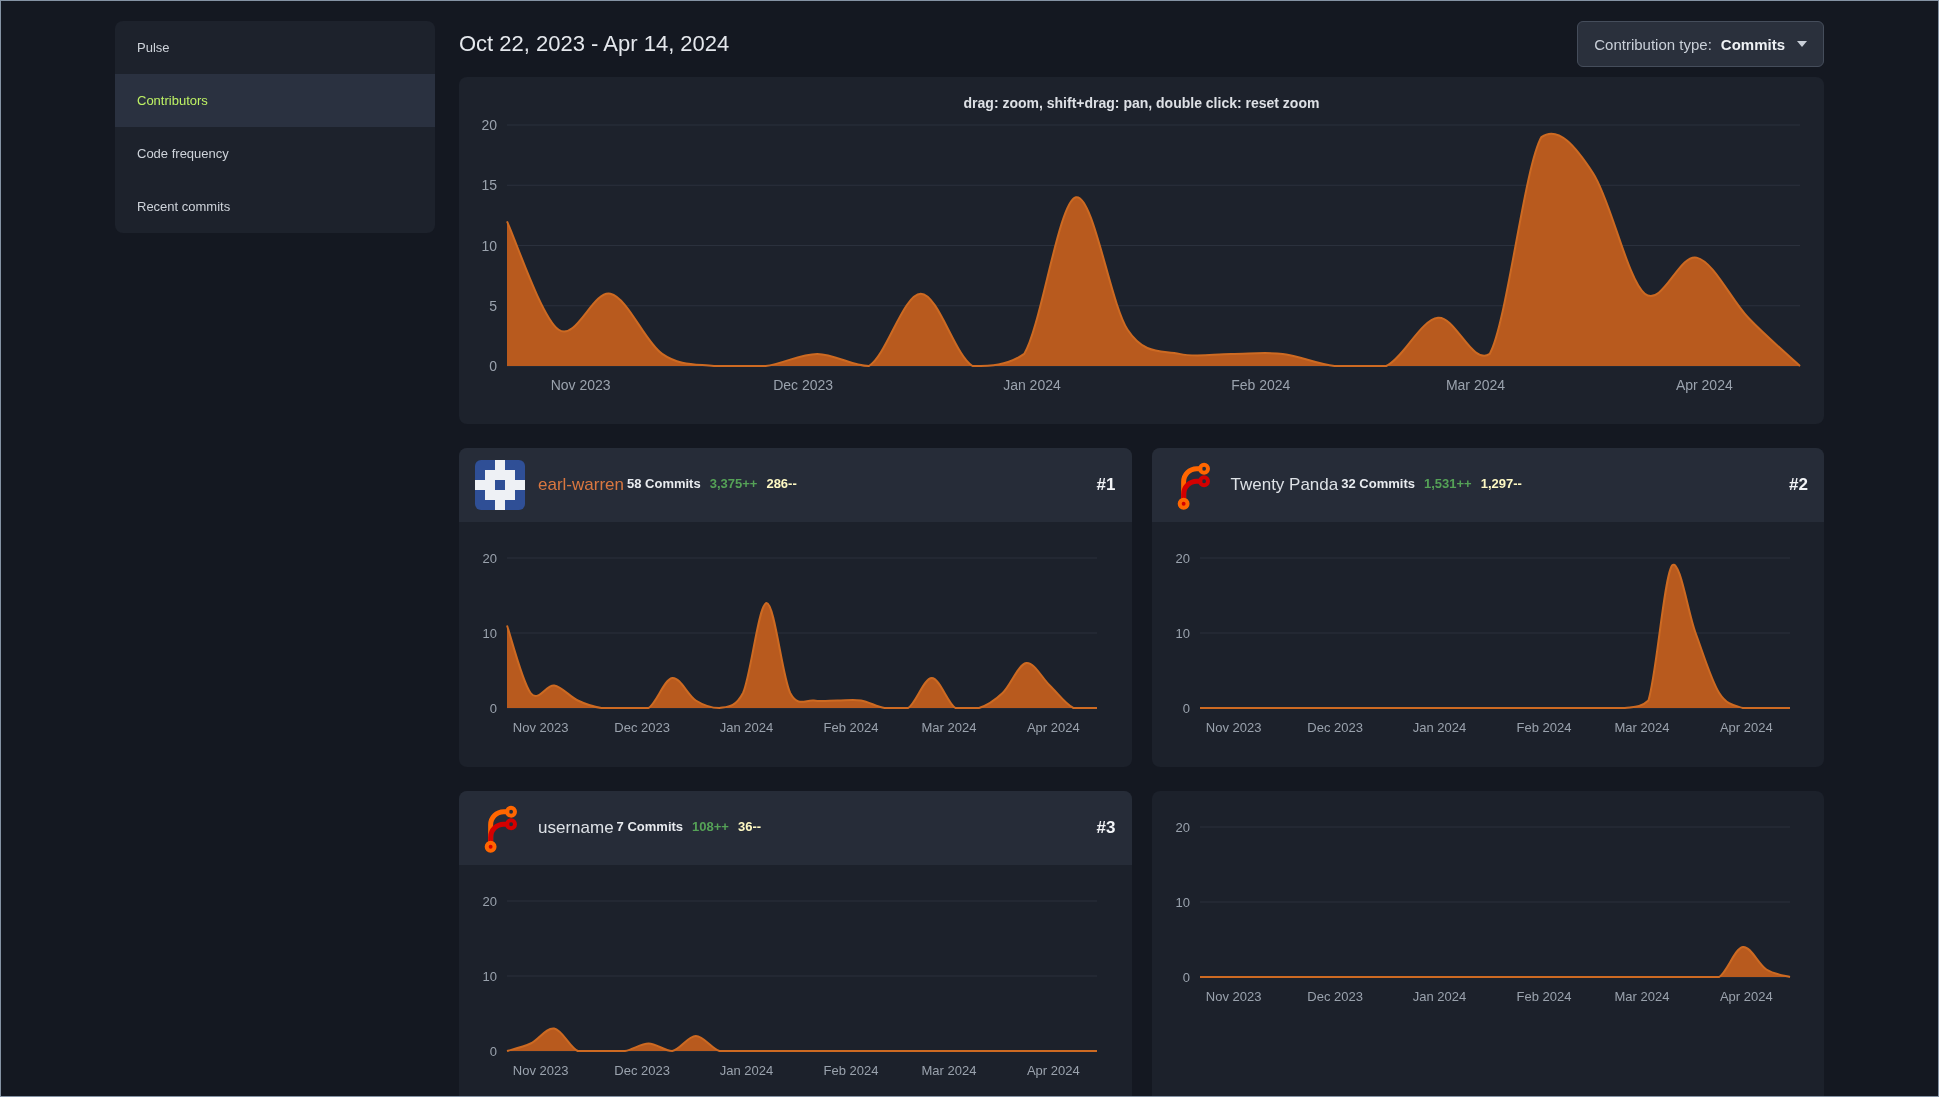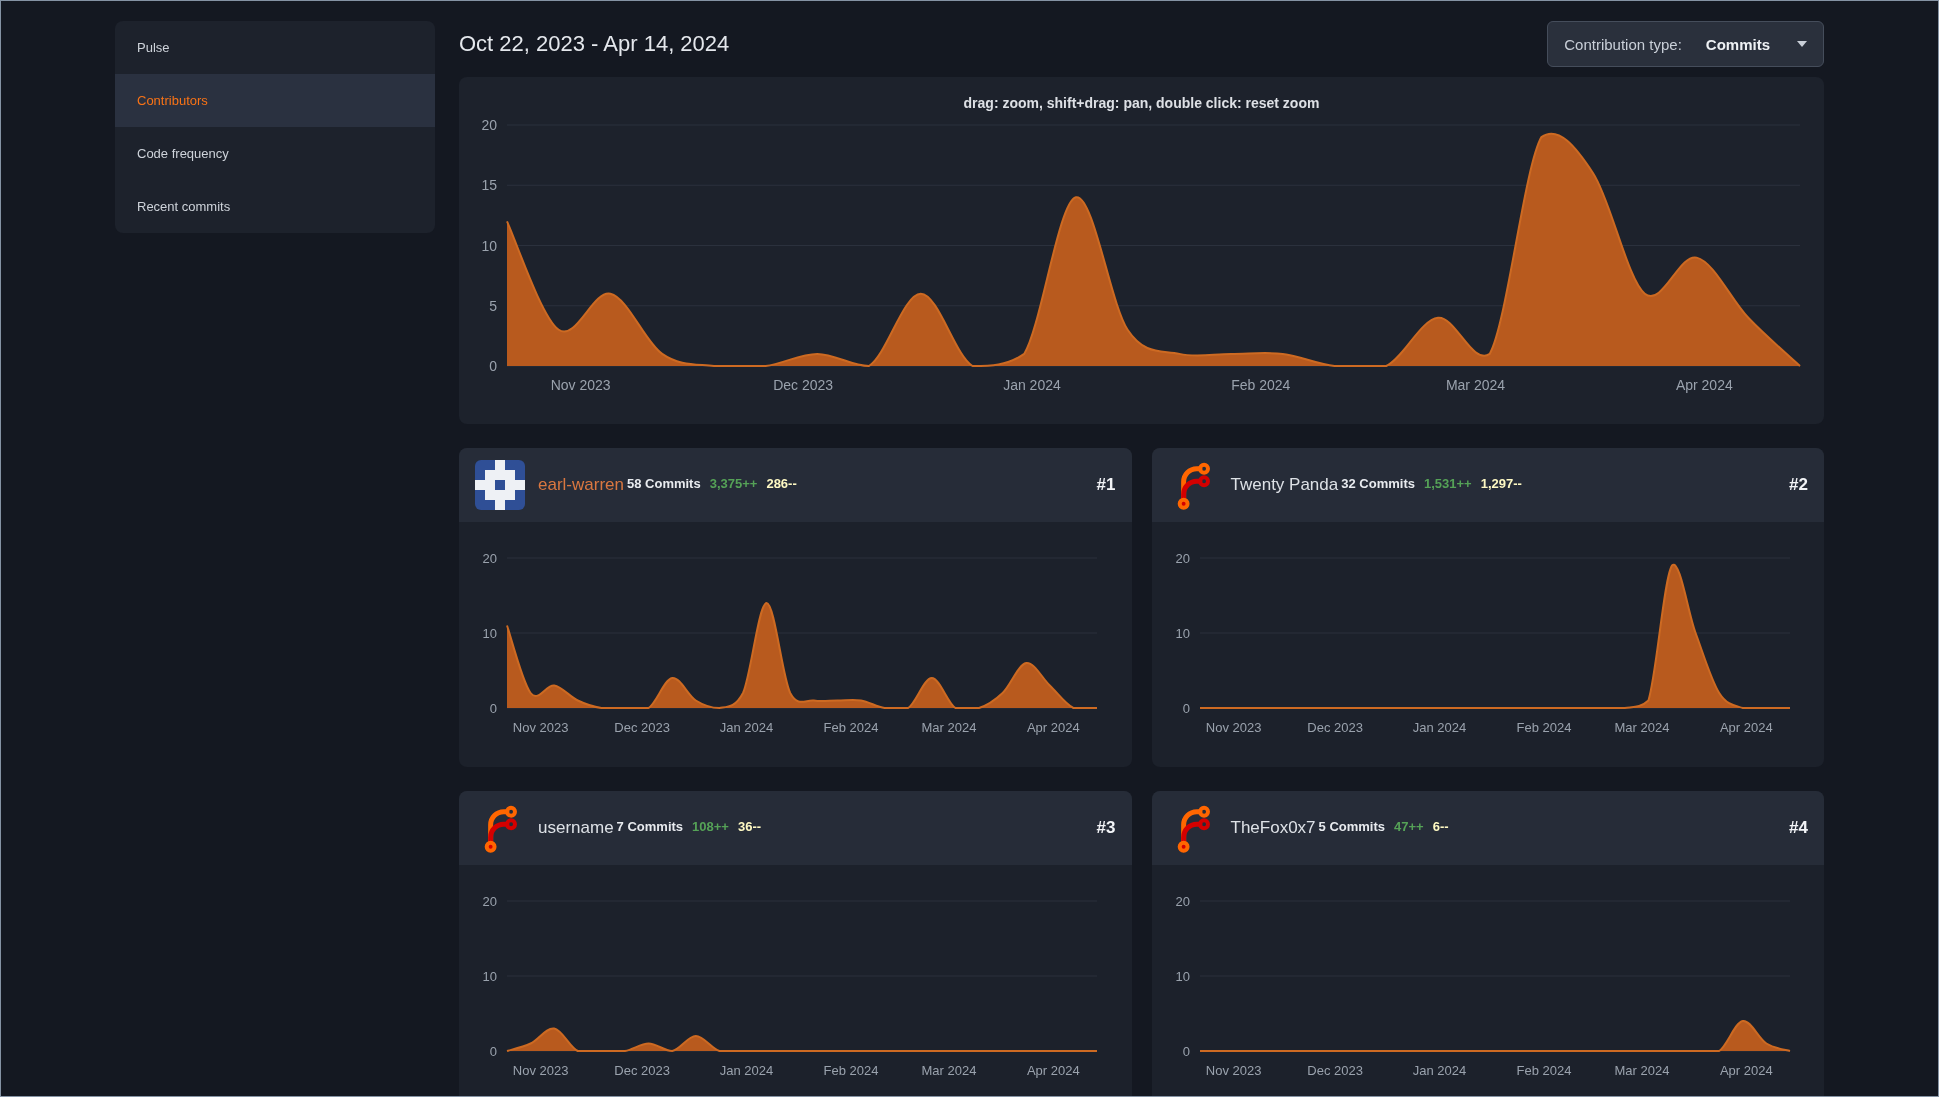--- a/index.html
+++ b/index.html
@@ -8,26 +8,26 @@
     width:1939px;height:1097px;overflow:hidden;
     background:#141821;color:#d7dbe2;
     font-family:"Liberation Sans",sans-serif;
     border:1px solid #8593a4;
   }
   .screen{display:flex;gap:24px;padding:20px 114px 0}
   
   .sidebar{width:320px;flex:none}
   .menu{background:#1d222c;border-radius:8px;overflow:hidden}
   .menu-item{display:block;padding:19px 22px;font-size:13px;color:#ced3da;cursor:pointer;text-decoration:none}
-  .menu-item.active{background:#2a3140;color:#f97316}
+  .menu-item.active{background:#2a3140;color:#bef264}
   
   .main{flex:1;min-width:0}
   .topbar{display:flex;justify-content:space-between;align-items:center;height:46px}
   .page-title{font-size:22px;font-weight:400;color:#e4e7ec}
-  .ctype-btn{display:inline-flex;align-items:center;gap:24px;background:#2a303c;border:1px solid #454d5b;
+  .ctype-btn{display:inline-flex;align-items:center;gap:9px;background:#2a303c;border:1px solid #454d5b;
     border-radius:6px;height:46px;padding:0 16px;font-size:15px;color:#c9cfd8;cursor:pointer;font-family:inherit}
   .ctype-btn b{color:#eef1f4;font-weight:700;font-size:15px}
   .caret{width:0;height:0;border-left:5px solid transparent;border-right:5px solid transparent;border-top:6px solid #c9cfd8;margin-left:3px}
   
   .panel{background:#1d222c;border-radius:8px}
   .big-panel{margin-top:10px;height:347px;padding-top:16px}
   .hint{text-align:center;font-size:14px;font-weight:700;color:#dde0e5;height:20px;line-height:20px}
   .chart{position:relative;cursor:crosshair}
   .chart.big{height:292px;margin-top:2px}
   
@@ -212,40 +212,20 @@
               <text x="277.54" y="194" text-anchor="middle" fill="#9aa2ad" font-size="13">Jan 2024</text>
               <text x="381.96999999999997" y="194" text-anchor="middle" fill="#9aa2ad" font-size="13">Feb 2024</text>
               <text x="479.91" y="194" text-anchor="middle" fill="#9aa2ad" font-size="13">Mar 2024</text>
               <text x="584.34" y="194" text-anchor="middle" fill="#9aa2ad" font-size="13">Apr 2024</text>
               <path d="M38.0,170.0C41.9,168.8 53.7,166.3 61.6,162.5C69.5,158.8 77.3,146.3 85.2,147.5C93.1,148.8 100.9,166.3 108.8,170.0C116.7,170.0 124.5,170.0 132.4,170.0C140.3,170.0 148.1,170.0 156.0,170.0C163.9,168.8 171.7,162.5 179.6,162.5C187.5,162.5 195.3,170.0 203.2,170.0C211.1,168.8 218.9,155.0 226.8,155.0C234.7,155.0 242.5,167.5 250.4,170.0C258.3,170.0 266.1,170.0 274.0,170.0C281.9,170.0 289.7,170.0 297.6,170.0C305.5,170.0 313.3,170.0 321.2,170.0C329.1,170.0 336.9,170.0 344.8,170.0C352.7,170.0 360.5,170.0 368.4,170.0C376.3,170.0 384.1,170.0 392.0,170.0C399.9,170.0 407.7,170.0 415.6,170.0C423.5,170.0 431.3,170.0 439.2,170.0C447.1,170.0 454.9,170.0 462.8,170.0C470.7,170.0 478.5,170.0 486.4,170.0C494.3,170.0 502.1,170.0 510.0,170.0C517.9,170.0 525.7,170.0 533.6,170.0C541.5,170.0 549.3,170.0 557.2,170.0C565.1,170.0 572.9,170.0 580.8,170.0C588.7,170.0 596.5,170.0 604.4,170.0C612.3,170.0 624.1,170.0 628.0,170.0 L628,170 L38,170 Z" fill="#b85a1e"></path>
               <path d="M38.0,170.0C41.9,168.8 53.7,166.3 61.6,162.5C69.5,158.8 77.3,146.3 85.2,147.5C93.1,148.8 100.9,166.3 108.8,170.0C116.7,170.0 124.5,170.0 132.4,170.0C140.3,170.0 148.1,170.0 156.0,170.0C163.9,168.8 171.7,162.5 179.6,162.5C187.5,162.5 195.3,170.0 203.2,170.0C211.1,168.8 218.9,155.0 226.8,155.0C234.7,155.0 242.5,167.5 250.4,170.0C258.3,170.0 266.1,170.0 274.0,170.0C281.9,170.0 289.7,170.0 297.6,170.0C305.5,170.0 313.3,170.0 321.2,170.0C329.1,170.0 336.9,170.0 344.8,170.0C352.7,170.0 360.5,170.0 368.4,170.0C376.3,170.0 384.1,170.0 392.0,170.0C399.9,170.0 407.7,170.0 415.6,170.0C423.5,170.0 431.3,170.0 439.2,170.0C447.1,170.0 454.9,170.0 462.8,170.0C470.7,170.0 478.5,170.0 486.4,170.0C494.3,170.0 502.1,170.0 510.0,170.0C517.9,170.0 525.7,170.0 533.6,170.0C541.5,170.0 549.3,170.0 557.2,170.0C565.1,170.0 572.9,170.0 580.8,170.0C588.7,170.0 596.5,170.0 604.4,170.0C612.3,170.0 624.1,170.0 628.0,170.0" fill="none" stroke="#cd6a22" stroke-width="2" stroke-linejoin="round"></path>
             </svg></div>
       </article>
 
       <article class="card">
-        <header class="card-header">
-          <span class="avatar logo">
-              <svg viewBox="0 0 24 24" fill="none" stroke-linecap="round">
-                <path d="M7.5 21 V10.5 a6.3 6.3 0 0 1 6.3-6.3 h1.5" stroke="#ff6600" stroke-width="2.4"></path>
-                <path d="M7.5 21 V16.5 a6.3 6.3 0 0 1 6.3-6.3 h1.5" stroke="#d40000" stroke-width="2.4"></path>
-                <circle cx="17.3" cy="4.2" r="1.9" stroke="#ff6600" stroke-width="1.9"></circle>
-                <circle cx="17.3" cy="10.2" r="1.9" stroke="#d40000" stroke-width="1.9"></circle>
-                <circle cx="7.5" cy="21" r="1.9" stroke="#ff6600" stroke-width="1.9"></circle>
-              </svg>
-            </span>
-          <div class="who">
-            <a class="name">TheFox0x7</a>
-            <div class="stats">
-              <span>5 Commits</span>
-              <span class="add">47++</span>
-              <span class="del">6--</span>
-            </div>
-          </div>
-          <b class="rank">#4</b>
-        </header>
         <div class="chart mini"><svg width="653" height="210">
               <line x1="38" y1="170" x2="628" y2="170" stroke="#2b313d" stroke-width="1"></line>
               <text x="28" y="175" text-anchor="end" fill="#9aa2ad" font-size="13">0</text>
               <line x1="38" y1="95" x2="628" y2="95" stroke="#2b313d" stroke-width="1"></line>
               <text x="28" y="100" text-anchor="end" fill="#9aa2ad" font-size="13">10</text>
               <line x1="38" y1="20" x2="628" y2="20" stroke="#2b313d" stroke-width="1"></line>
               <text x="28" y="25" text-anchor="end" fill="#9aa2ad" font-size="13">20</text>
               <text x="71.63" y="194" text-anchor="middle" fill="#9aa2ad" font-size="13">Nov 2023</text>
               <text x="173.11" y="194" text-anchor="middle" fill="#9aa2ad" font-size="13">Dec 2023</text>
               <text x="277.54" y="194" text-anchor="middle" fill="#9aa2ad" font-size="13">Jan 2024</text>

